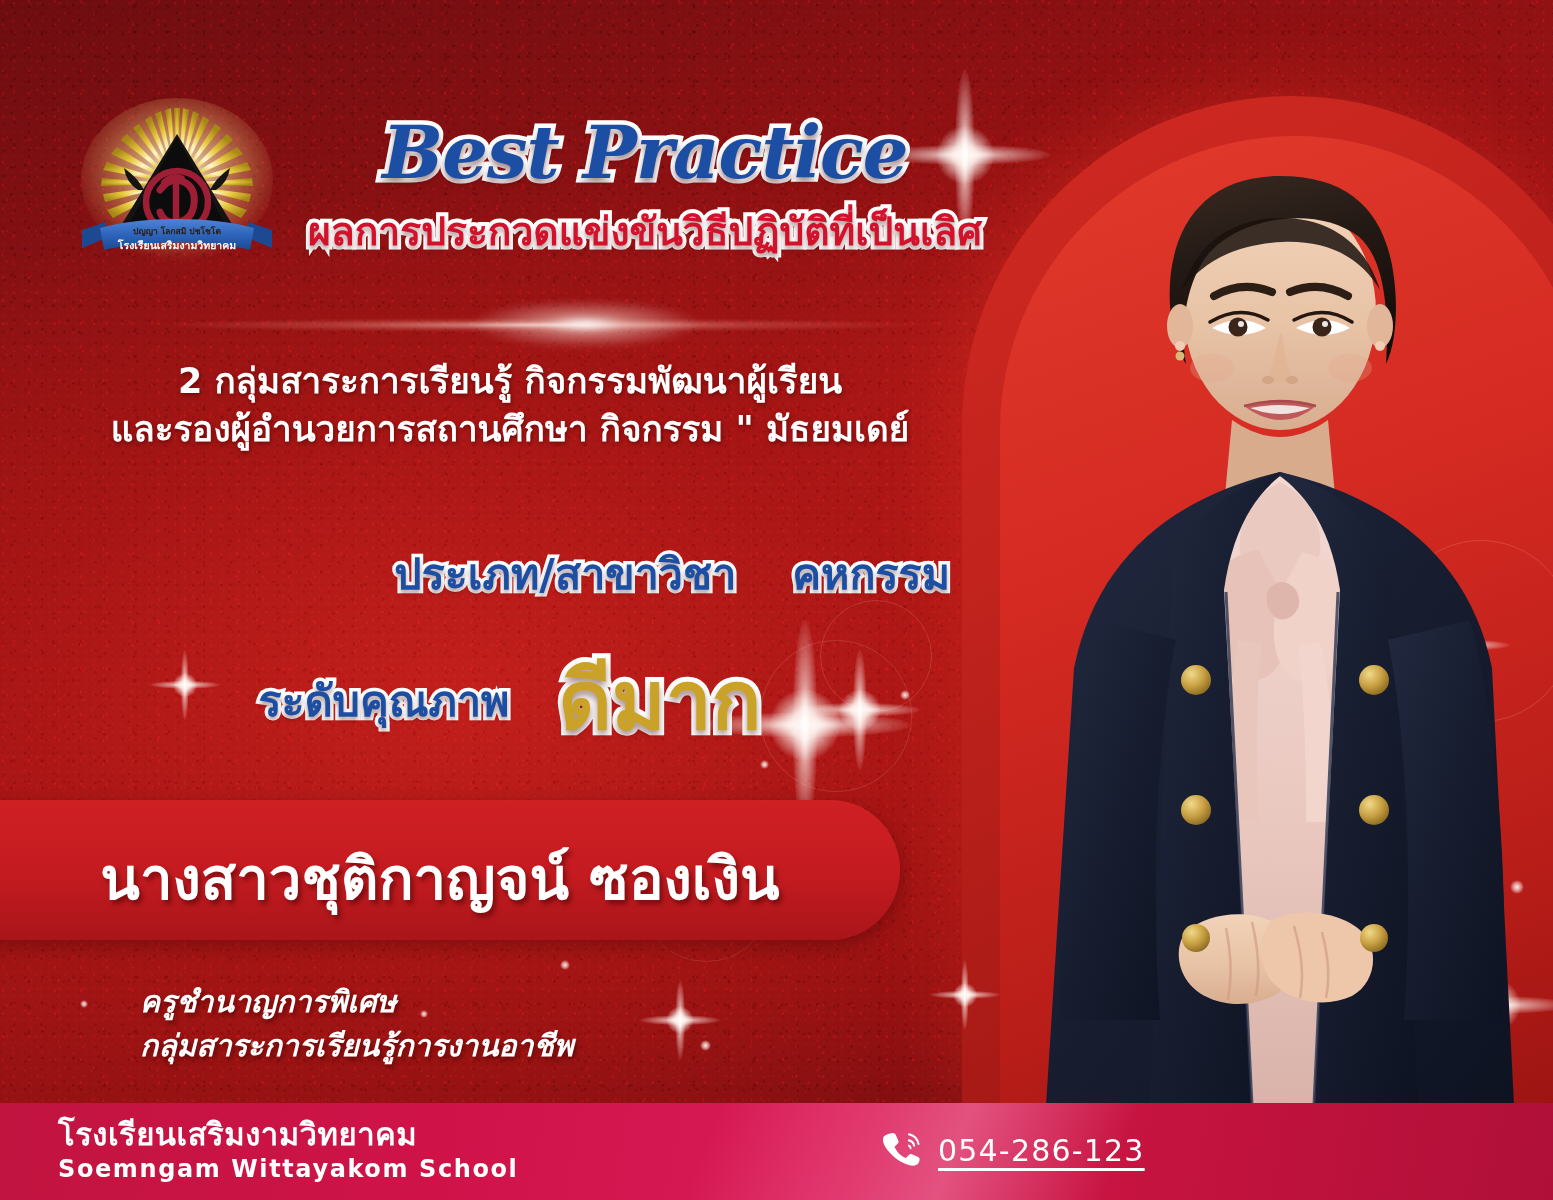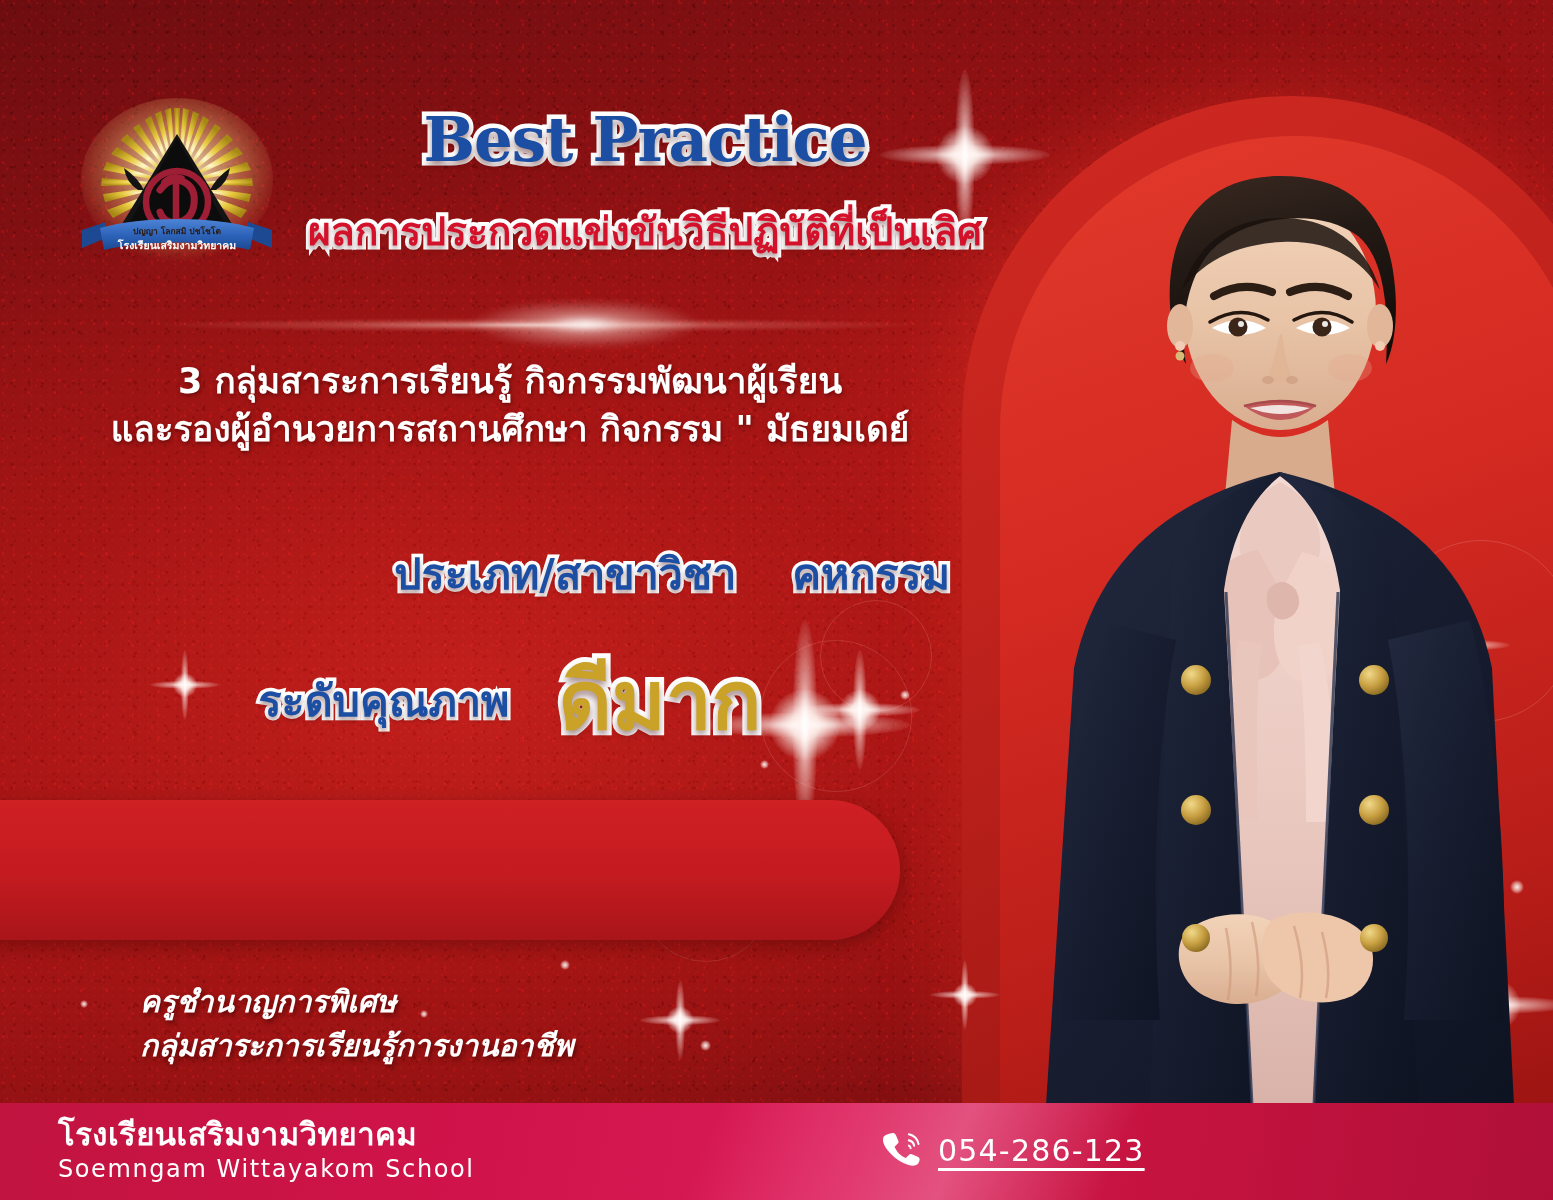--- a/index.html
+++ b/index.html
@@ -112,24 +112,24 @@
     border: 1.5px solid rgba(255,190,180,.20);
     pointer-events: none;
   }
 
   
   .crest { position: absolute; left: 72px; top: 98px; width: 210px; height: 176px; }
   .crest svg { width: 100%; height: 100%; display:block; }
 
   
   .title-en {
-    position: absolute; left: 300px; top: 104px; width: 690px;
+    position: absolute; left: 300px; top: 110px; width: 690px;
     text-align: center;
     font-family: "DejaVu Serif", "Liberation Serif", serif;
-    font-size: 61px; font-weight: 700; 
+    font-size: 72px; font-weight: 700; font-style: italic;
     letter-spacing: -1px;
     color: #1c4fa3;
     -webkit-text-stroke: 9px #ffffff;
     paint-order: stroke fill;
     text-shadow: 0 5px 6px rgba(60,0,0,.45);
   }
   .title-th {
     position: absolute; left: 290px; top: 200px; width: 710px;
     text-align: center;
     font-size: 39px; font-weight: 700;
@@ -222,21 +222,21 @@
   .footer-sheen {
     position: absolute; left: 700px; top: -30px; width: 420px; height: 170px;
     transform: skewX(-22deg);
     background: linear-gradient(90deg, rgba(255,255,255,0) 0%,
                 rgba(255,140,185,.30) 40%, rgba(255,170,205,.40) 60%, rgba(255,255,255,0) 100%);
   }
   .footer-school {
     position: absolute; left: 58px; top: 14px; color: #fff;
   }
   .school-th { font-size: 31px; font-weight: 700; letter-spacing: .5px; line-height: 1.12; }
-  .school-en { font-size: 24px; font-weight: 400; letter-spacing: 1.6px; margin-top: 3px; }
+  .school-en { font-size: 24px; font-weight: 700; letter-spacing: 1.6px; margin-top: 3px; }
   .footer-contacts {
     position: absolute; left: 880px; top: 26px;
     display: flex; align-items: center; gap: 28px; color: #fff;
   }
   .contact { display: flex; align-items: center; gap: 16px; }
   .contact .ico { width: 42px; height: 42px; display:block; }
   .contact .txt { font-size: 30px; letter-spacing: 1.2px; }
   .contact .txt.underline { text-decoration: underline; text-underline-offset: 7px; }
 </style>
 </head>
@@ -476,36 +476,37 @@
       <path d="M28 130 C 70 118 140 118 182 130 L 178 152 C 138 142 72 142 32 152 Z" fill="url(#ribbonG)"></path>
       <text x="105" y="136" text-anchor="middle" font-family="DejaVu Sans, sans-serif" font-size="8.5" fill="#2a1a10" font-weight="700">ปญญา โลกสมิ ปชโชโต</text>
       <text x="105" y="151" text-anchor="middle" font-family="DejaVu Sans, sans-serif" font-size="10.5" fill="#ffffff" font-weight="700">โรงเรียนเสริมงามวิทยาคม</text>
     </svg>
   </div>
 
   <div class="title-en">Best Practice</div>
   <div class="title-th">ผลการประกวดแข่งขันวิธีปฏิบัติที่เป็นเลิศ</div>
 
   <div class="desc">
-    <div>3 กลุ่มสาระการเรียนรู้ กิจกรรมพัฒนาผู้เรียน</div>
+    <div>2 กลุ่มสาระการเรียนรู้ กิจกรรมพัฒนาผู้เรียน</div>
     <div>และรองผู้อำนวยการสถานศึกษา กิจกรรม " มัธยมเดย์</div>
   </div>
 
   <div class="cat-row">
     <span>ประเภท/สาขาวิชา</span>
     <span class="gap"></span>
     <span>คหกรรม</span>
   </div>
 
   <div class="qual-row">
     <span class="qual-label">ระดับคุณภาพ</span>
     <span class="qual-value">ดีมาก</span>
   </div>
 
   <div class="name-banner"></div>
+  <div class="name-text">นางสาวชุติกาญจน์ ซองเงิน</div>
 
   <div class="position">
     <div>ครูชำนาญการพิเศษ</div>
     <div>กลุ่มสาระการเรียนรู้การงานอาชีพ</div>
   </div>
 
   <div class="footer">
     <div class="footer-sheen"></div>
 
     <div class="footer-school">

